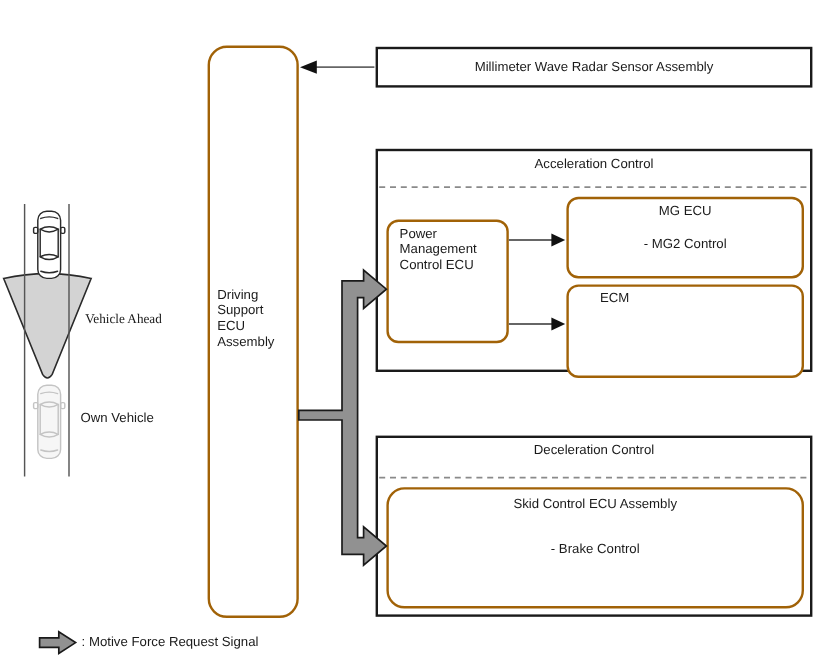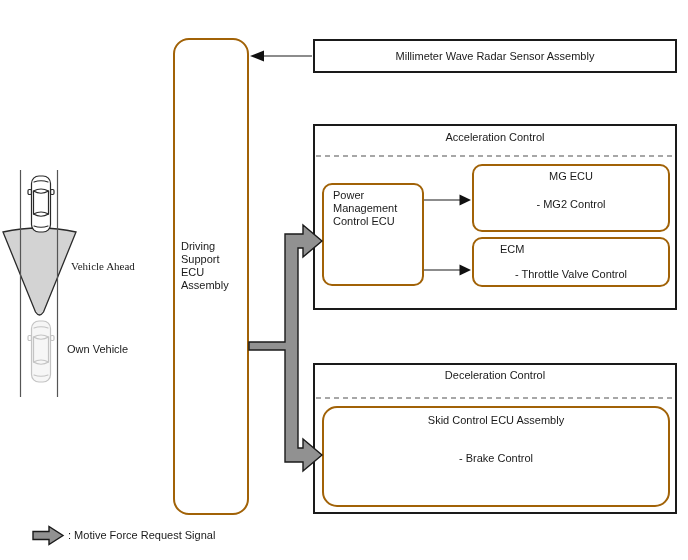--- a/index.html
+++ b/index.html
@@ -16,21 +16,21 @@
   .multiline{white-space:pre-line;line-height:13px;}
   
   .radar-box{left:313px;top:39px;width:364px;height:34px;display:flex;align-items:center;justify-content:center;}
   .dsu-box{left:173px;top:38px;width:76px;height:477px;border-radius:16px;}
   .dsu-text{position:absolute;left:6px;top:200px;}
   .accel-box{left:313px;top:124px;width:364px;height:186px;}
   .decel-box{left:313px;top:363px;width:364px;height:151px;}
   .pm-box{left:322px;top:183px;width:102px;height:103px;}
   .pm-text{position:absolute;left:9px;top:4px;}
   .mg-box{left:472px;top:164px;width:198px;height:68px;}
-  .ecm-box{left:472px;top:237px;width:198px;height:50px;}
+  .ecm-box{left:472px;top:237px;width:198px;height:78px;}
   .ecm-title{text-align:left;padding-left:26px;}
   .skid-box{left:322px;top:406px;width:348px;height:101px;border-radius:15px;}
   .free-label{position:absolute;white-space:nowrap;}
   .va-label{left:71px;top:260px;font-family:Liberation Serif, serif;}
   .ov-label{left:67px;top:343px;}
   .legend-label{left:68px;top:529px;}
   
   .overlay{position:absolute;left:0;top:0;width:688px;height:560px;pointer-events:none;}
   .arrow-gray{fill:var(--arrow-fill,#919191);stroke:#1a1a1a;stroke-width:1.4;stroke-linejoin:miter;}
   .cone{fill:var(--cone-fill,#d3d3d3);stroke:#2a2a2a;stroke-width:1.3;}
@@ -69,21 +69,20 @@
 Control ECU</div>
   </div>
 
   <div class="box round mg-box">
     <div class="title-row" style="top:4px;">MG ECU</div>
     <div class="item-row" style="top:32px;">- MG2 Control</div>
   </div>
 
   <div class="box round ecm-box">
     <div class="title-row ecm-title" style="top:4px;">ECM</div>
-    <div class="item-row" style="top:29px;">- Throttle Valve Control</div>
   </div>
 
   <div class="box rect decel-box">
     <div class="title-row" style="top:4px;">Deceleration Control</div>
   </div>
 
   <div class="box round skid-box">
     <div class="title-row" style="top:6px;">Skid Control ECU Assembly</div>
     <div class="item-row" style="top:44px;">- Brake Control</div>
   </div>

